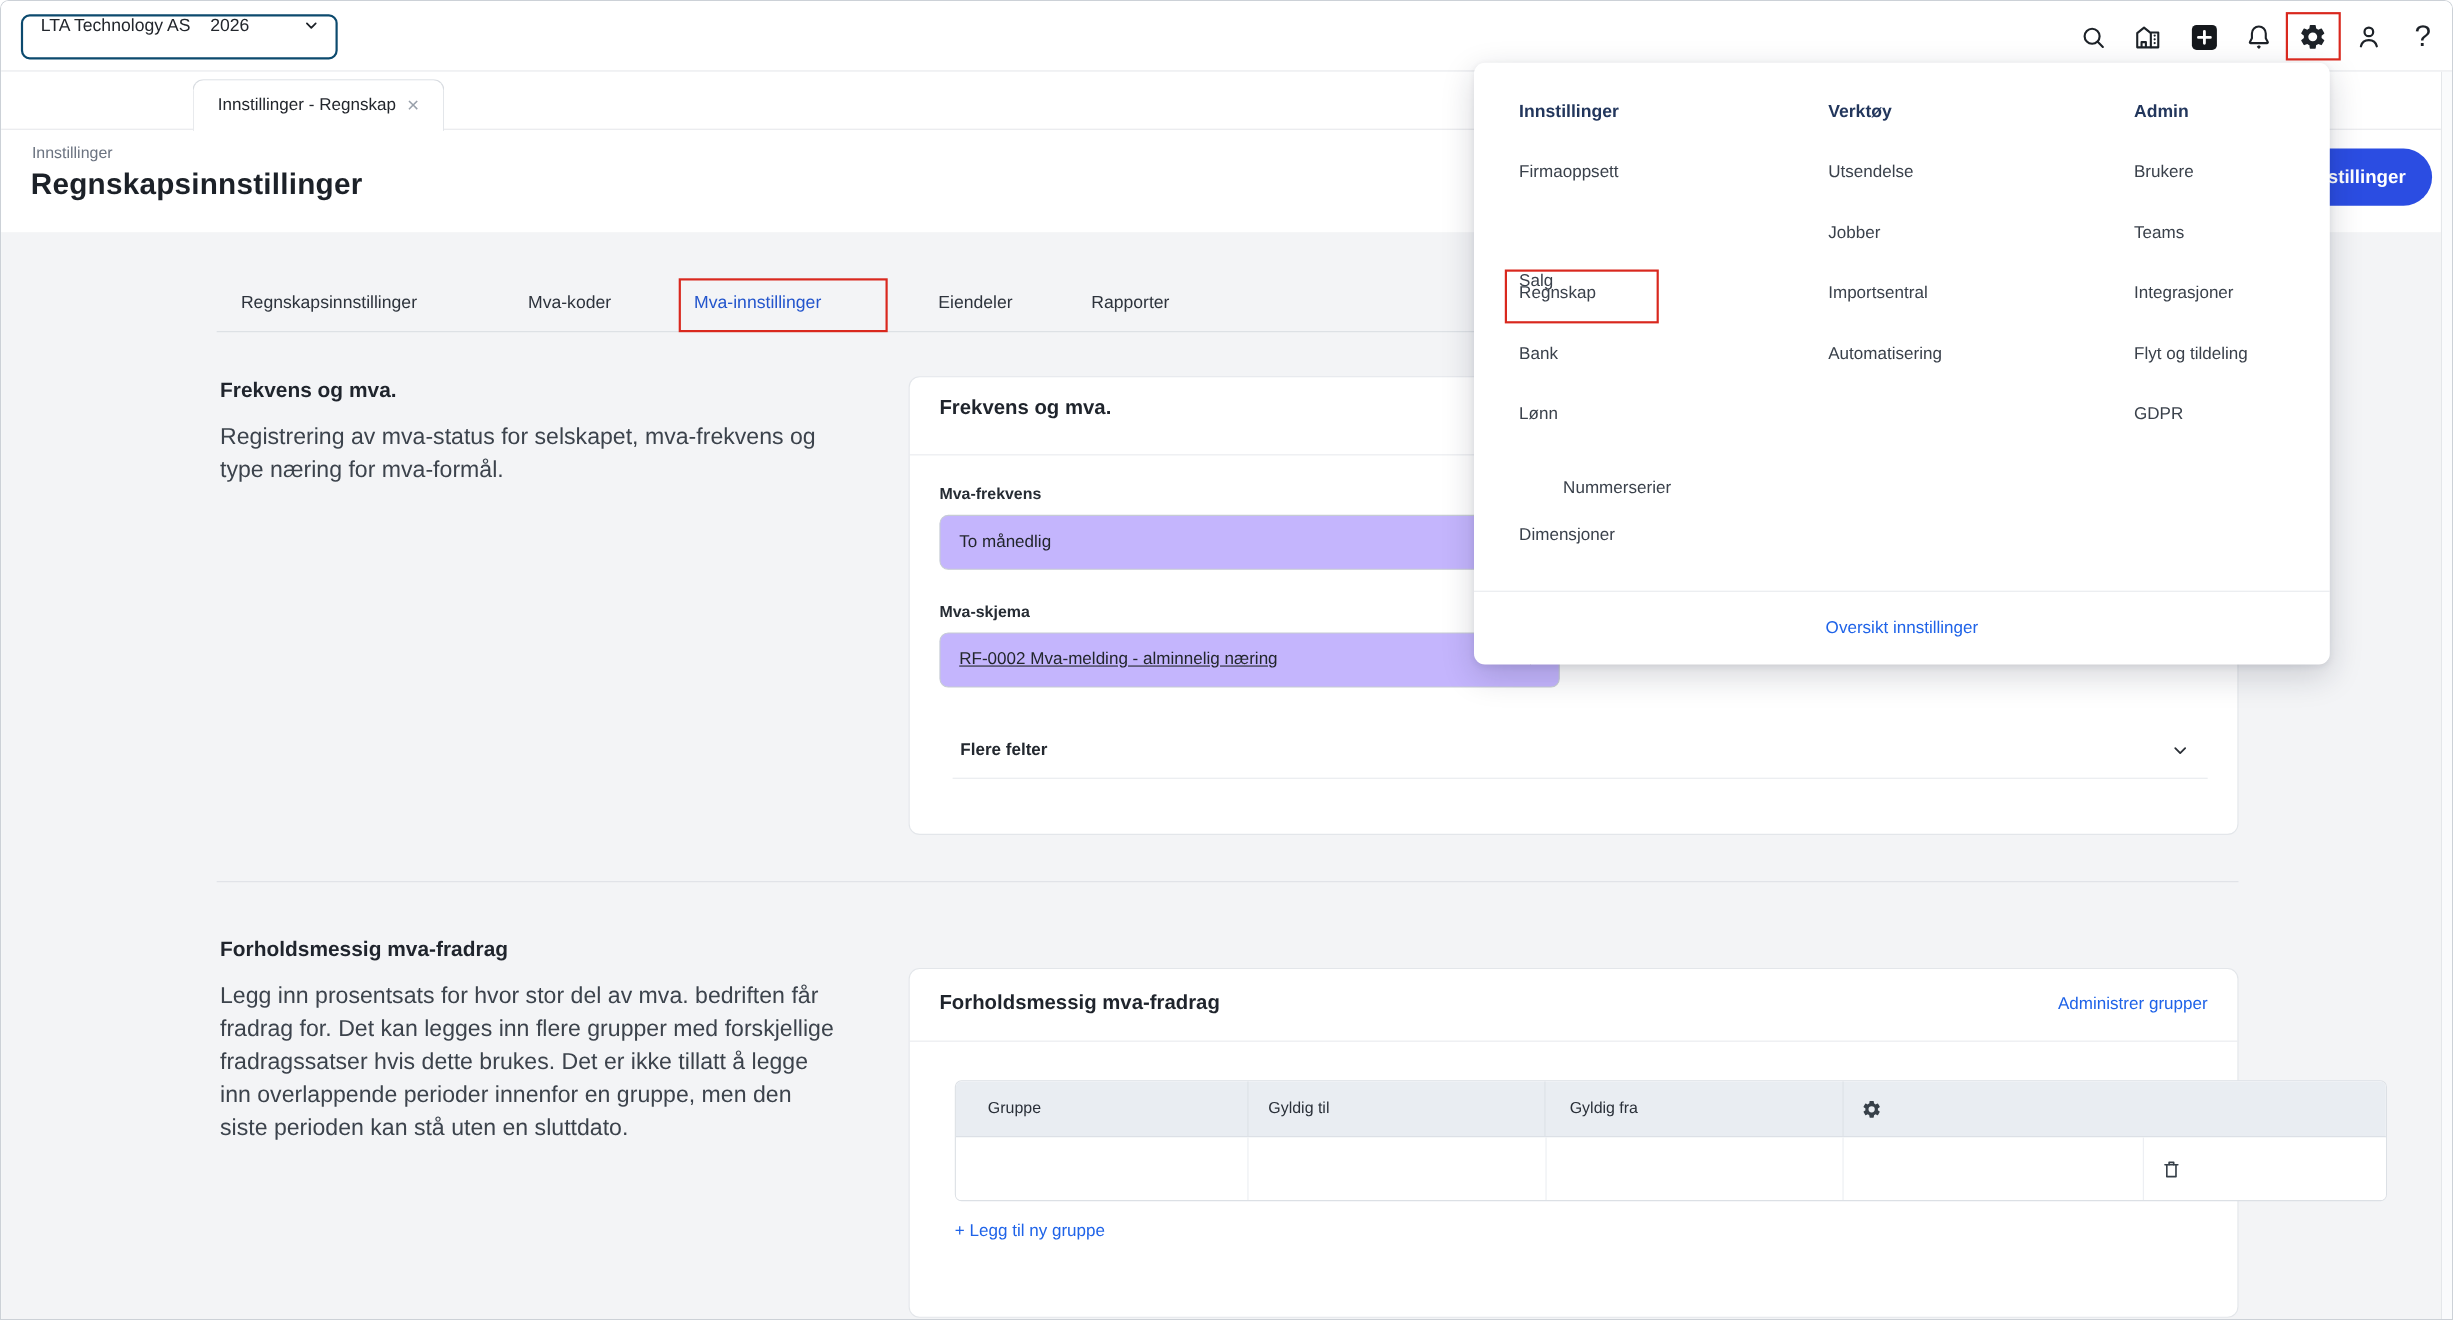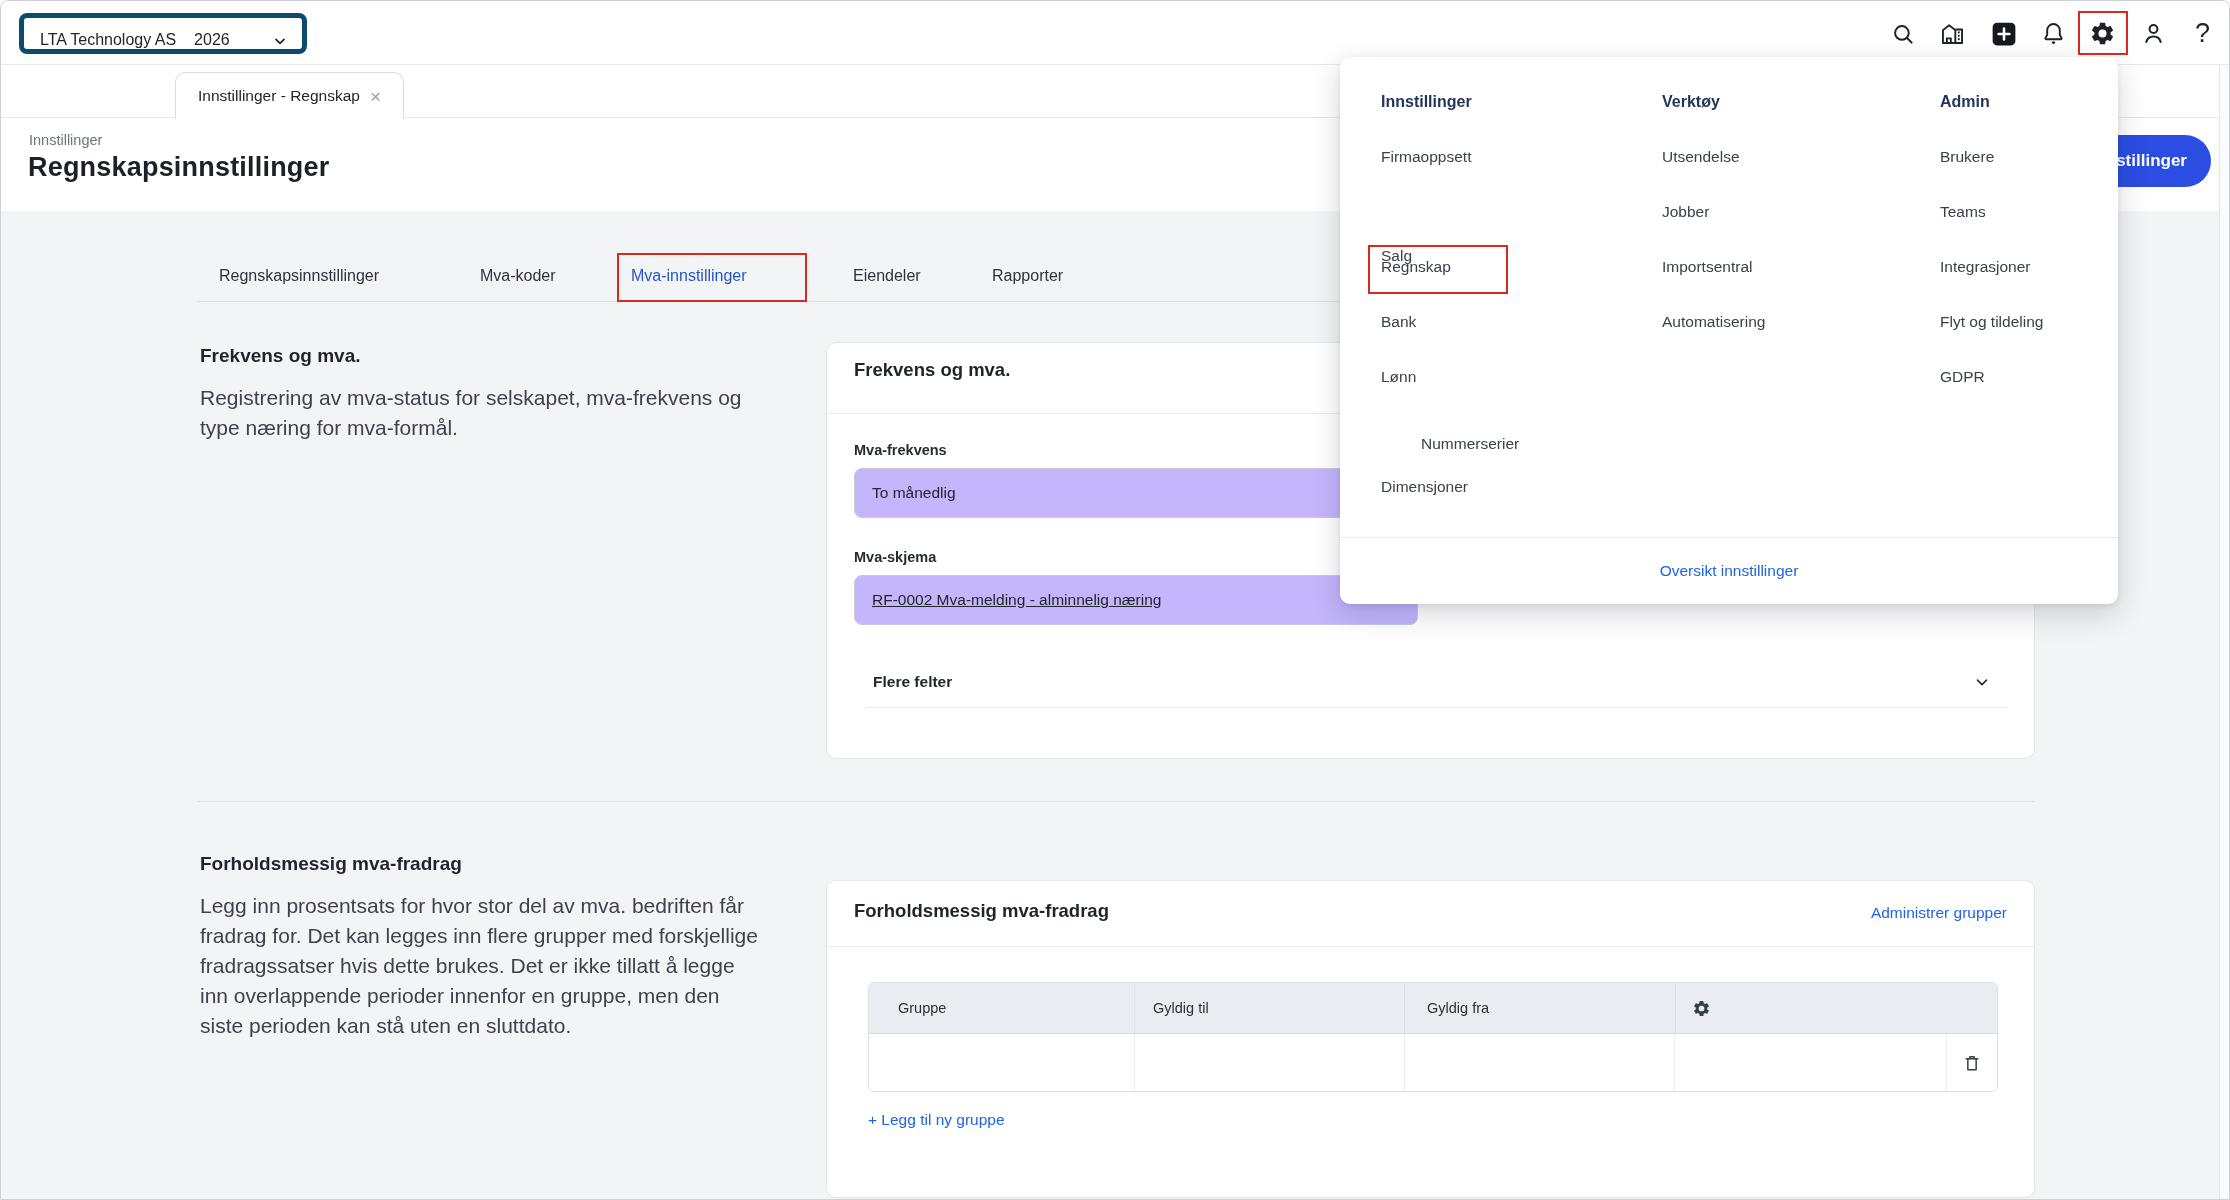--- a/index.html
+++ b/index.html
@@ -4,22 +4,22 @@
 <style>
   * { margin:0; padding:0; box-sizing:border-box; }
   html,body { width:2230px; height:1200px; }
   body { font-family:"Liberation Sans", sans-serif; background:#fff; color:#22262c; }
   #app { position:relative; width:2230px; height:1200px; overflow:hidden; background:#fff;
          border:1px solid #ccd1d7; border-radius:8px 8px 0 0; }
   .abs { position:absolute; }
 
   
   .topbar { left:0; top:0; width:2230px; height:64px; background:#fff; border-bottom:1px solid #e6e8eb; z-index:5; }
-  .company-select { left:18px; top:12px; width:288px; height:41px; border:5px solid #0c4a6e; border-radius:8px;
-                    display:flex; align-items:flex-end; padding:0 14px 0 16px; gap:6px; font-size:16px; color:#22262c; cursor:pointer; background:#fff; }
+  .company-select { left:18px; top:12px; width:288px; height:41px; border:2px solid #0c4a6e; border-radius:8px;
+                    display:flex; align-items:flex-start; padding:0 14px 0 16px; gap:6px; font-size:16px; color:#22262c; cursor:pointer; background:#fff; }
   .company-select .year { margin-left:12px; }
   .company-select .chev { margin-left:auto; display:flex; }
   .topbar-icon { top:19px; width:27px; height:27px; display:flex; align-items:center; justify-content:center; cursor:pointer; }
   .annotation { border:2px solid #d9281e; z-index:60; pointer-events:none; }
 
   
   .recentbar { left:0; top:64px; width:2218px; height:53px; background:#fff; border-bottom:1px solid #e6e8eb; z-index:4; }
   .recent-label { left:21px; top:80px; font-size:15.5px; color:#2c313a; }
   .recent-tab { left:174px; top:71px; width:229px; height:47px; background:#fff; border:1px solid #d8dce1; border-bottom:none;
                 border-radius:10px 10px 0 0; display:flex; align-items:center; justify-content:center; gap:10px;
@@ -51,21 +51,21 @@
   .field-label { font-size:14.5px; font-weight:600; color:#262c34; }
   .text-input { width:564px; height:50px; border:1px solid #c6ccd4; border-radius:8px; background:#c4b5fd;
                 font-size:15.5px; color:#22262c; padding:0 17px; display:flex; align-items:center; }
   .select-input { justify-content:space-between; cursor:pointer; }
 
   .more-fields { font-size:15.5px; font-weight:600; color:#23282f; cursor:pointer; }
 
   .link-blue { color:#1f63e8; font-size:15.5px; font-weight:500; cursor:pointer; text-decoration:none; }
 
   
-  .vat-table { left:867px; top:981px; width:1130px; border:1px solid #dce0e5; border-radius:6px; overflow:hidden; background:#fff; }
+  .vat-table { left:867px; top:981px; width:1302px; border:1px solid #dce0e5; border-radius:6px; overflow:hidden; background:#fff; }
   .vt-row { display:flex; }
   .vt-head { background:#e9edf2; height:51px; border-bottom:1px solid #d6dbe1; }
   .vt-body { background:#fff; height:57px; }
   .vt-cell { display:flex; align-items:center; font-size:14.5px; color:#2a3039; border-right:1px solid #dde1e6; }
   .vt-body .vt-cell { border-right:1px solid #eceef2; }
   .vt-cell:last-child { border-right:none; justify-content:center; }
   .c1{width:266px; padding-left:29px;} .c2{width:271px; padding-left:22px;} .c3{width:270px; padding-left:18px;}
   .c4{width:273px; justify-content:flex-end; padding-right:27px;} .c5{width:50px;}
 
   

